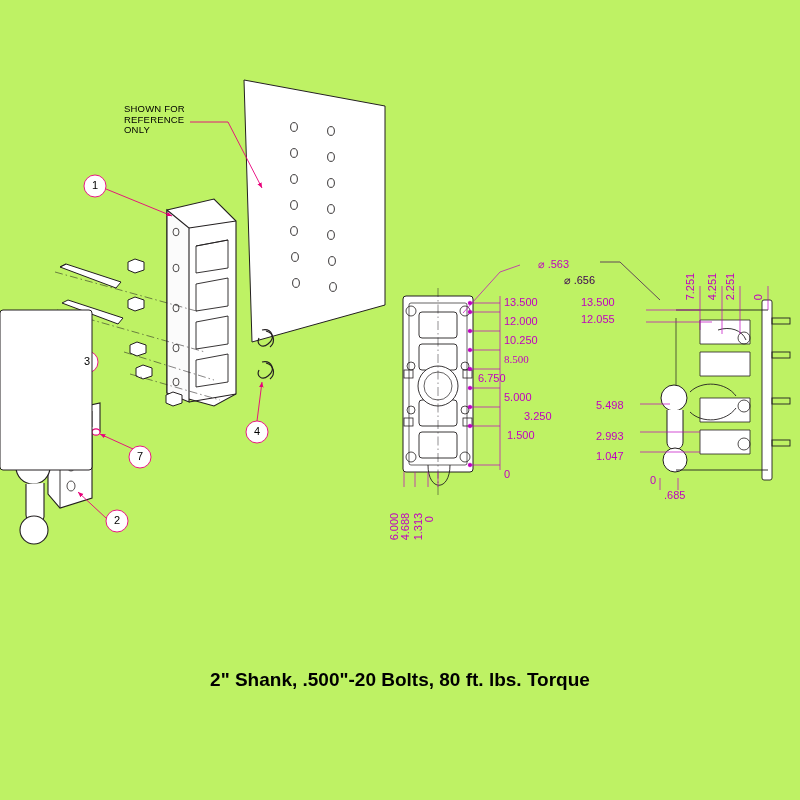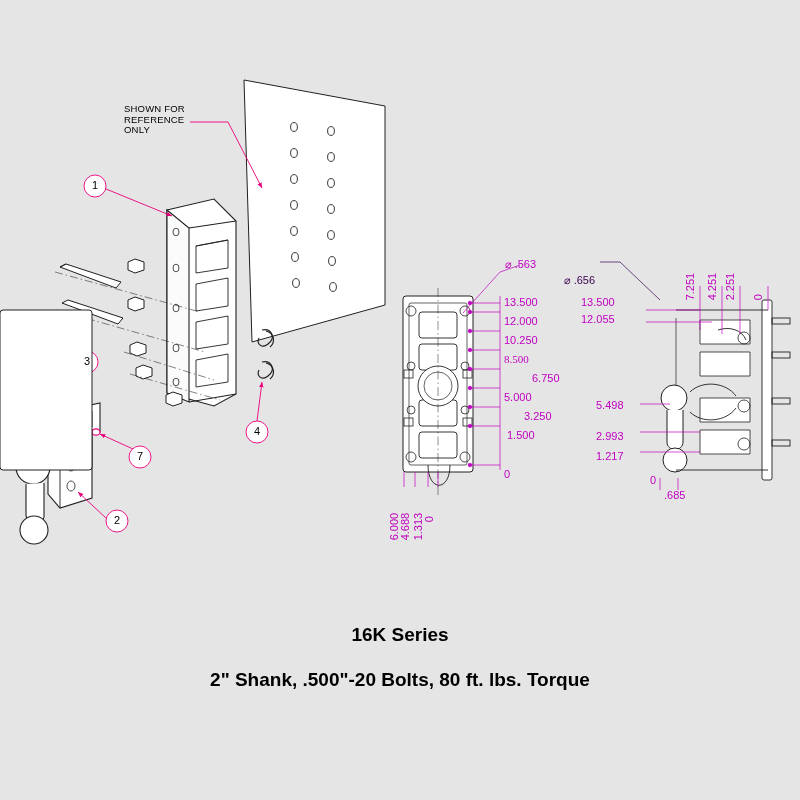--- a/index.html
+++ b/index.html
@@ -4,21 +4,21 @@
 <style>
   html, body {
     margin: 0;
     padding: 0;
     background: #ffffff;
   }
   #page {
     position: relative;
     width: 800px;
     height: 800px;
-    background: #e5e5e5;
+    background: #bef264;
     font-family: "Liberation Sans", sans-serif;
     overflow: hidden;
   }
   svg#drawing {
     position: absolute;
     left: 0;
     top: 0;
     width: 800px;
     height: 800px;
   }
@@ -307,27 +307,27 @@
   <div class="lbl note" style="left:124px; top:104px;">SHOWN FOR
 REFERENCE
 ONLY</div>
 
   <div class="balloon-text" style="left:85px; top:179px;">1</div>
   <div class="balloon-text" style="left:77px; top:355px;">3</div>
   <div class="balloon-text" style="left:247px; top:425px;">4</div>
   <div class="balloon-text" style="left:130px; top:450px;">7</div>
   <div class="balloon-text" style="left:107px; top:514px;">2</div>
 
-  <div class="lbl dim" style="left:505px; top:258px;">⌀ .563</div>
+  <div class="lbl dim" style="left:538px; top:258px;">⌀ .563</div>
 
   <div class="lbl dim" style="left:504px; top:296px;">13.500</div>
   <div class="lbl dim" style="left:504px; top:315px;">12.000</div>
   <div class="lbl dim" style="left:504px; top:334px;text-align:center;">10.250</div>
   <div class="lbl dim" style="left:504px; top:353px;font-family:Liberation Serif, serif;">8.500</div>
-  <div class="lbl dim" style="left:532px; top:372px;">6.750</div>
+  <div class="lbl dim" style="left:478px; top:372px;">6.750</div>
   <div class="lbl dim" style="left:504px; top:391px;">5.000</div>
   <div class="lbl dim" style="left:524px; top:410px;">3.250</div>
   <div class="lbl dim" style="left:488px; top:429px;margin-left:19px;">1.500</div>
   <div class="lbl dim" style="left:504px; top:468px;">0</div>
 
   <div class="lbl dim vert" style="left:400px; top:528px;">6.000</div>
   <div class="lbl dim vert" style="left:411px; top:528px;">4.688</div>
   <div class="lbl dim vert" style="left:424px; top:528px;">1.313</div>
   <div class="lbl dim vert" style="left:435px; top:510px;">0</div>
 
@@ -335,21 +335,20 @@
 
   <div class="lbl dim vert" style="left:696px; top:288px;">7.251</div>
   <div class="lbl dim vert" style="left:718px; top:288px;">4.251</div>
   <div class="lbl dim vert" style="left:736px; top:288px;">2.251</div>
   <div class="lbl dim vert" style="left:764px; top:288px;">0</div>
 
   <div class="lbl dim" style="left:581px; top:296px;">13.500</div>
   <div class="lbl dim" style="left:581px; top:313px;">12.055</div>
   <div class="lbl dim" style="left:596px; top:399px;">5.498</div>
   <div class="lbl dim" style="left:596px; top:430px;">2.993</div>
-  <div class="lbl dim" style="left:596px; top:450px;">1.217</div>
+  <div class="lbl dim" style="left:596px; top:450px;">1.047</div>
 
   <div class="lbl dim" style="left:650px; top:474px;">0</div>
   <div class="lbl dim" style="left:664px; top:489px;text-align:right;">.685</div>
 
-  <div class="title" id="title-main">16K Series</div>
   <div class="title" id="title-sub">2" Shank, .500"-20 Bolts, 80 ft. lbs. Torque</div>
 
 </div>
 
 </body></html>

